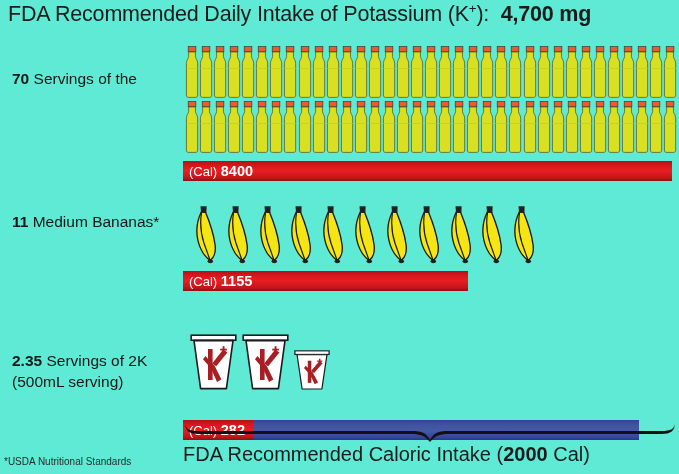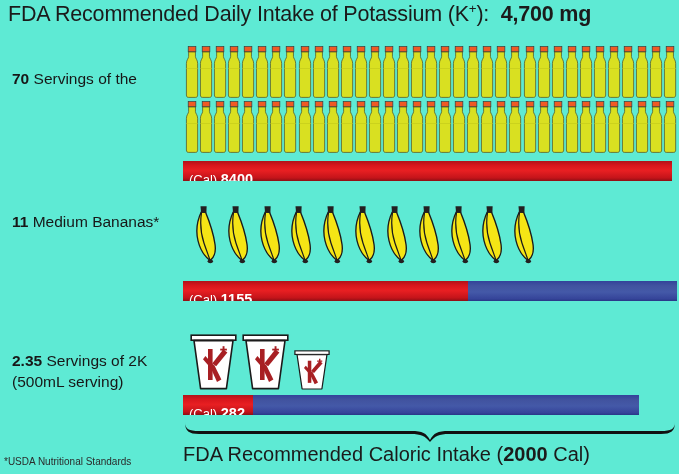--- a/index.html
+++ b/index.html
@@ -103,22 +103,22 @@
 
   
   .cal-bar {
     position: absolute;
     left: 183px;
     height: 20px;
     display: flex;
     overflow: hidden;
   }
   #bar-drink  { top: 161px; width: 489px; }
-  #bar-banana { top: 281px; width: 494px; }
-  #bar-2k     { top: 395px; width: 456px; text-decoration: underline; }
+  #bar-banana { top: 271px; width: 494px; flex-direction: column; }
+  #bar-2k     { top: 420px; width: 456px; text-decoration: underline; }
 
   .seg-red {
     background: linear-gradient(to bottom,
       #b0121a 0%, #d8161c 22%, #e81f22 48%, #c4141a 84%, #8e0f14 100%);
     height: 100%;
     position: relative;
     flex: 0 0 auto;
   }
   .seg-blue {
     background: linear-gradient(to bottom,
@@ -128,21 +128,20 @@
   }
   .cal-text {
     position: absolute;
     left: 6px;
     top: 50%;
     transform: translateY(-50%);
     white-space: nowrap;
     color: #ffffff;
     font-size: 13px;
     line-height: 1;
-    margin-top: 8px;
   }
   .cal-text .cal-word { font-weight: normal; }
   .cal-text .cal-val  { font-weight: bold; font-size: 14.5px; }
 
   
   #brace {
     position: absolute;
     left: 183px;
     top: 420px;
     width: 494px;

